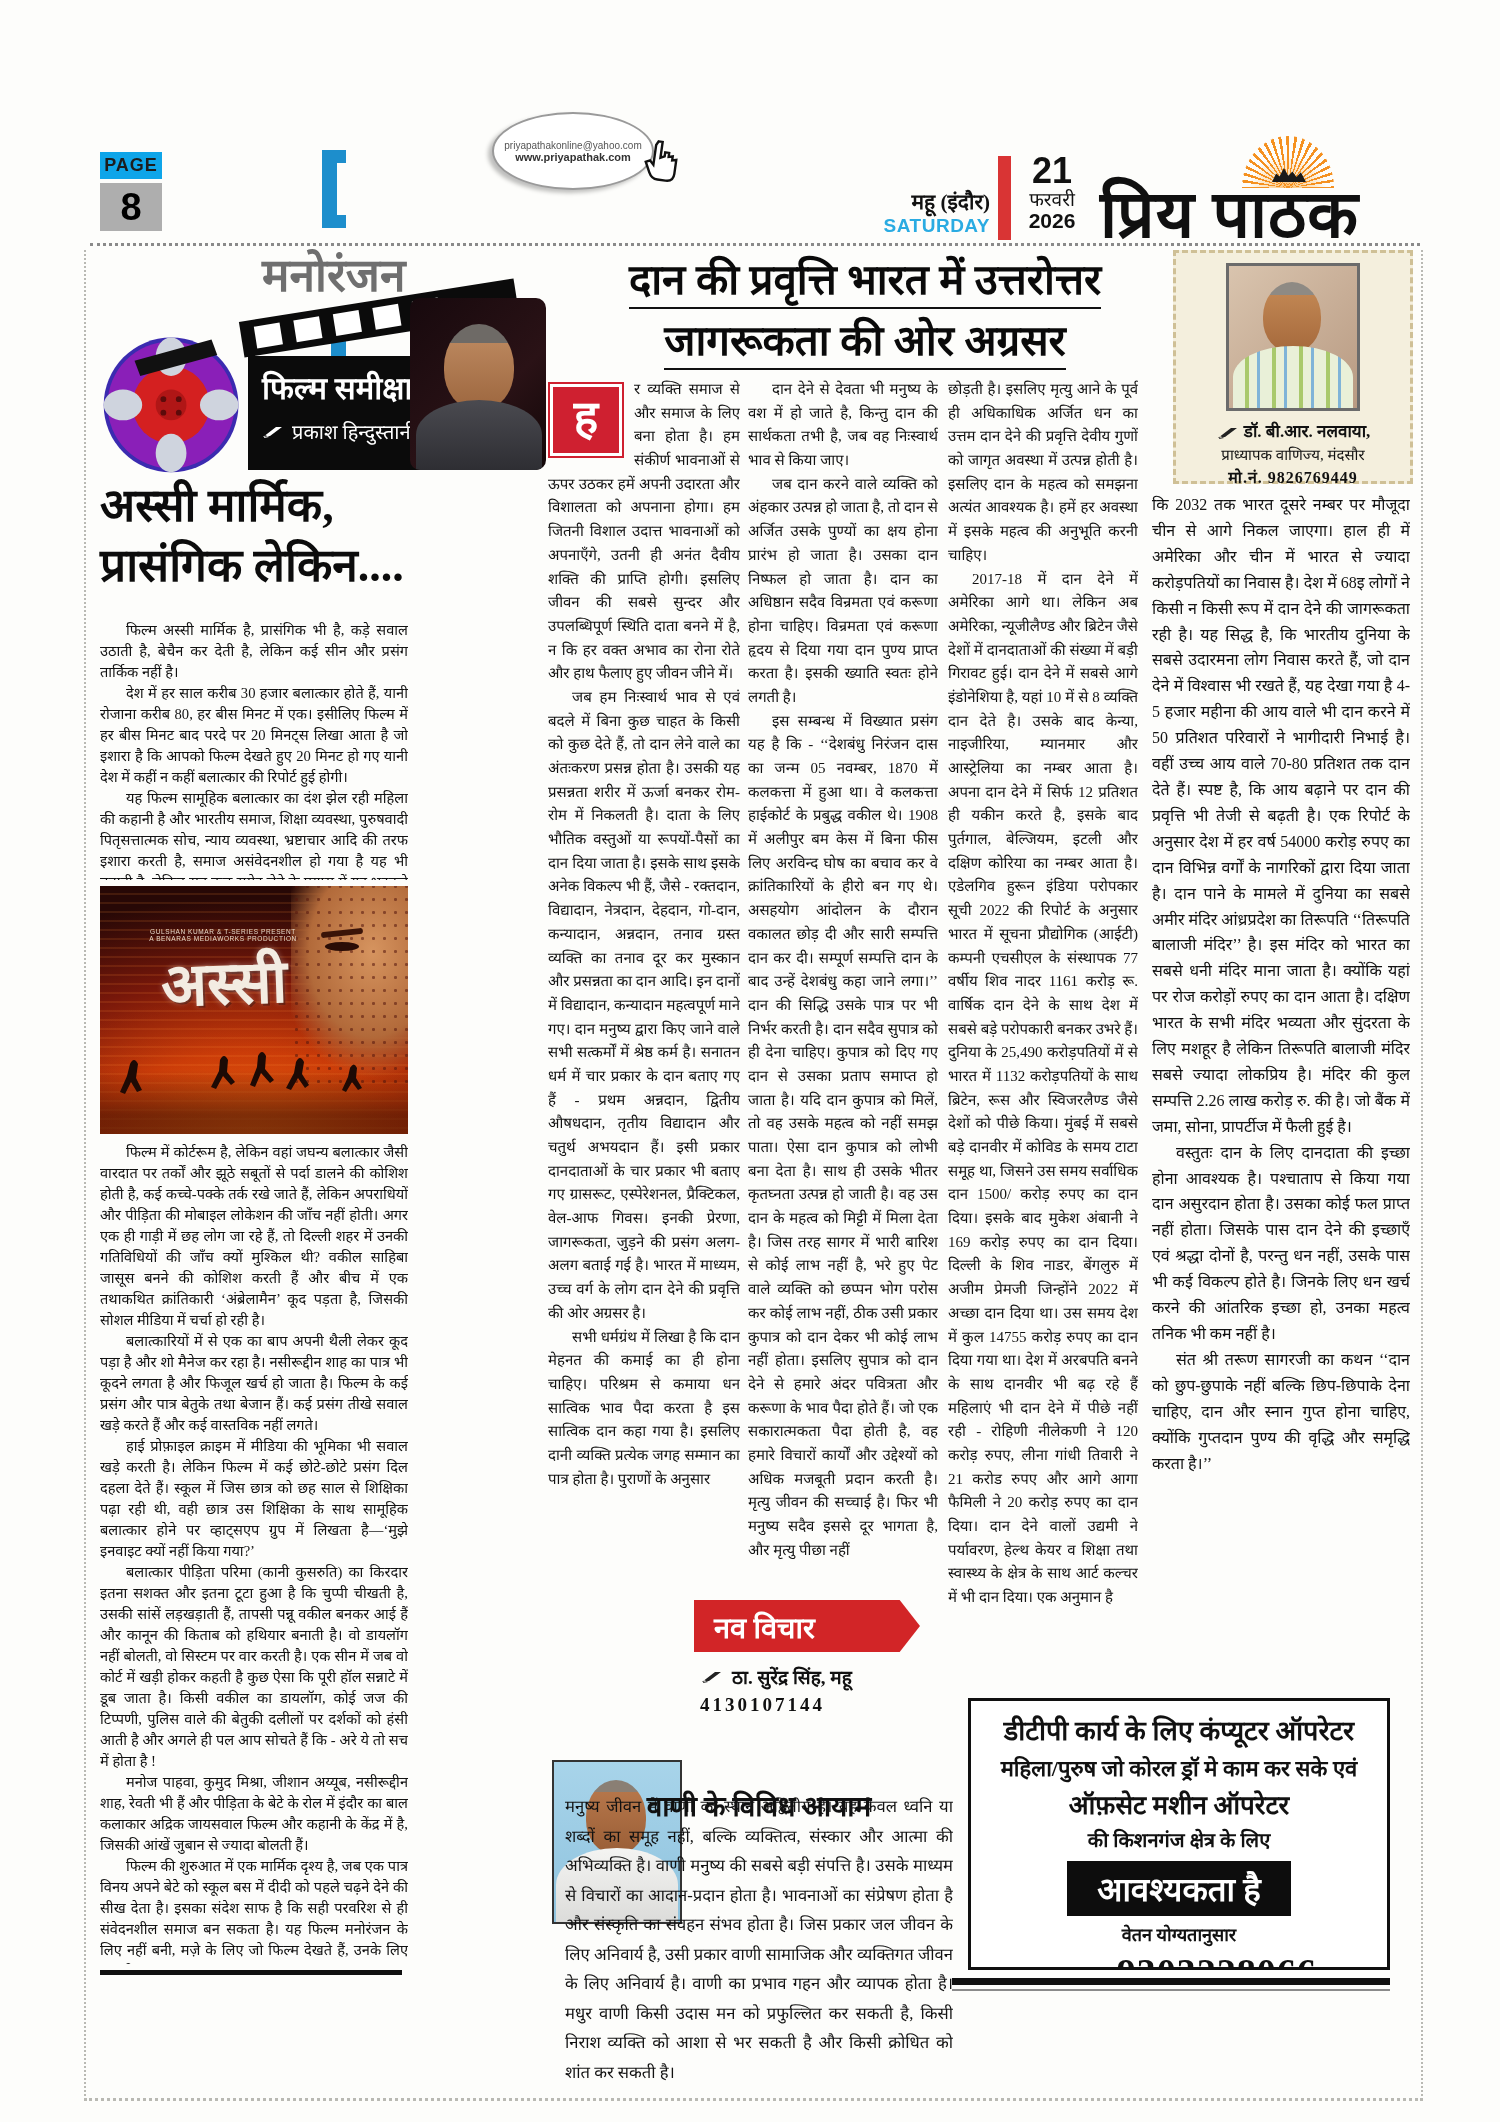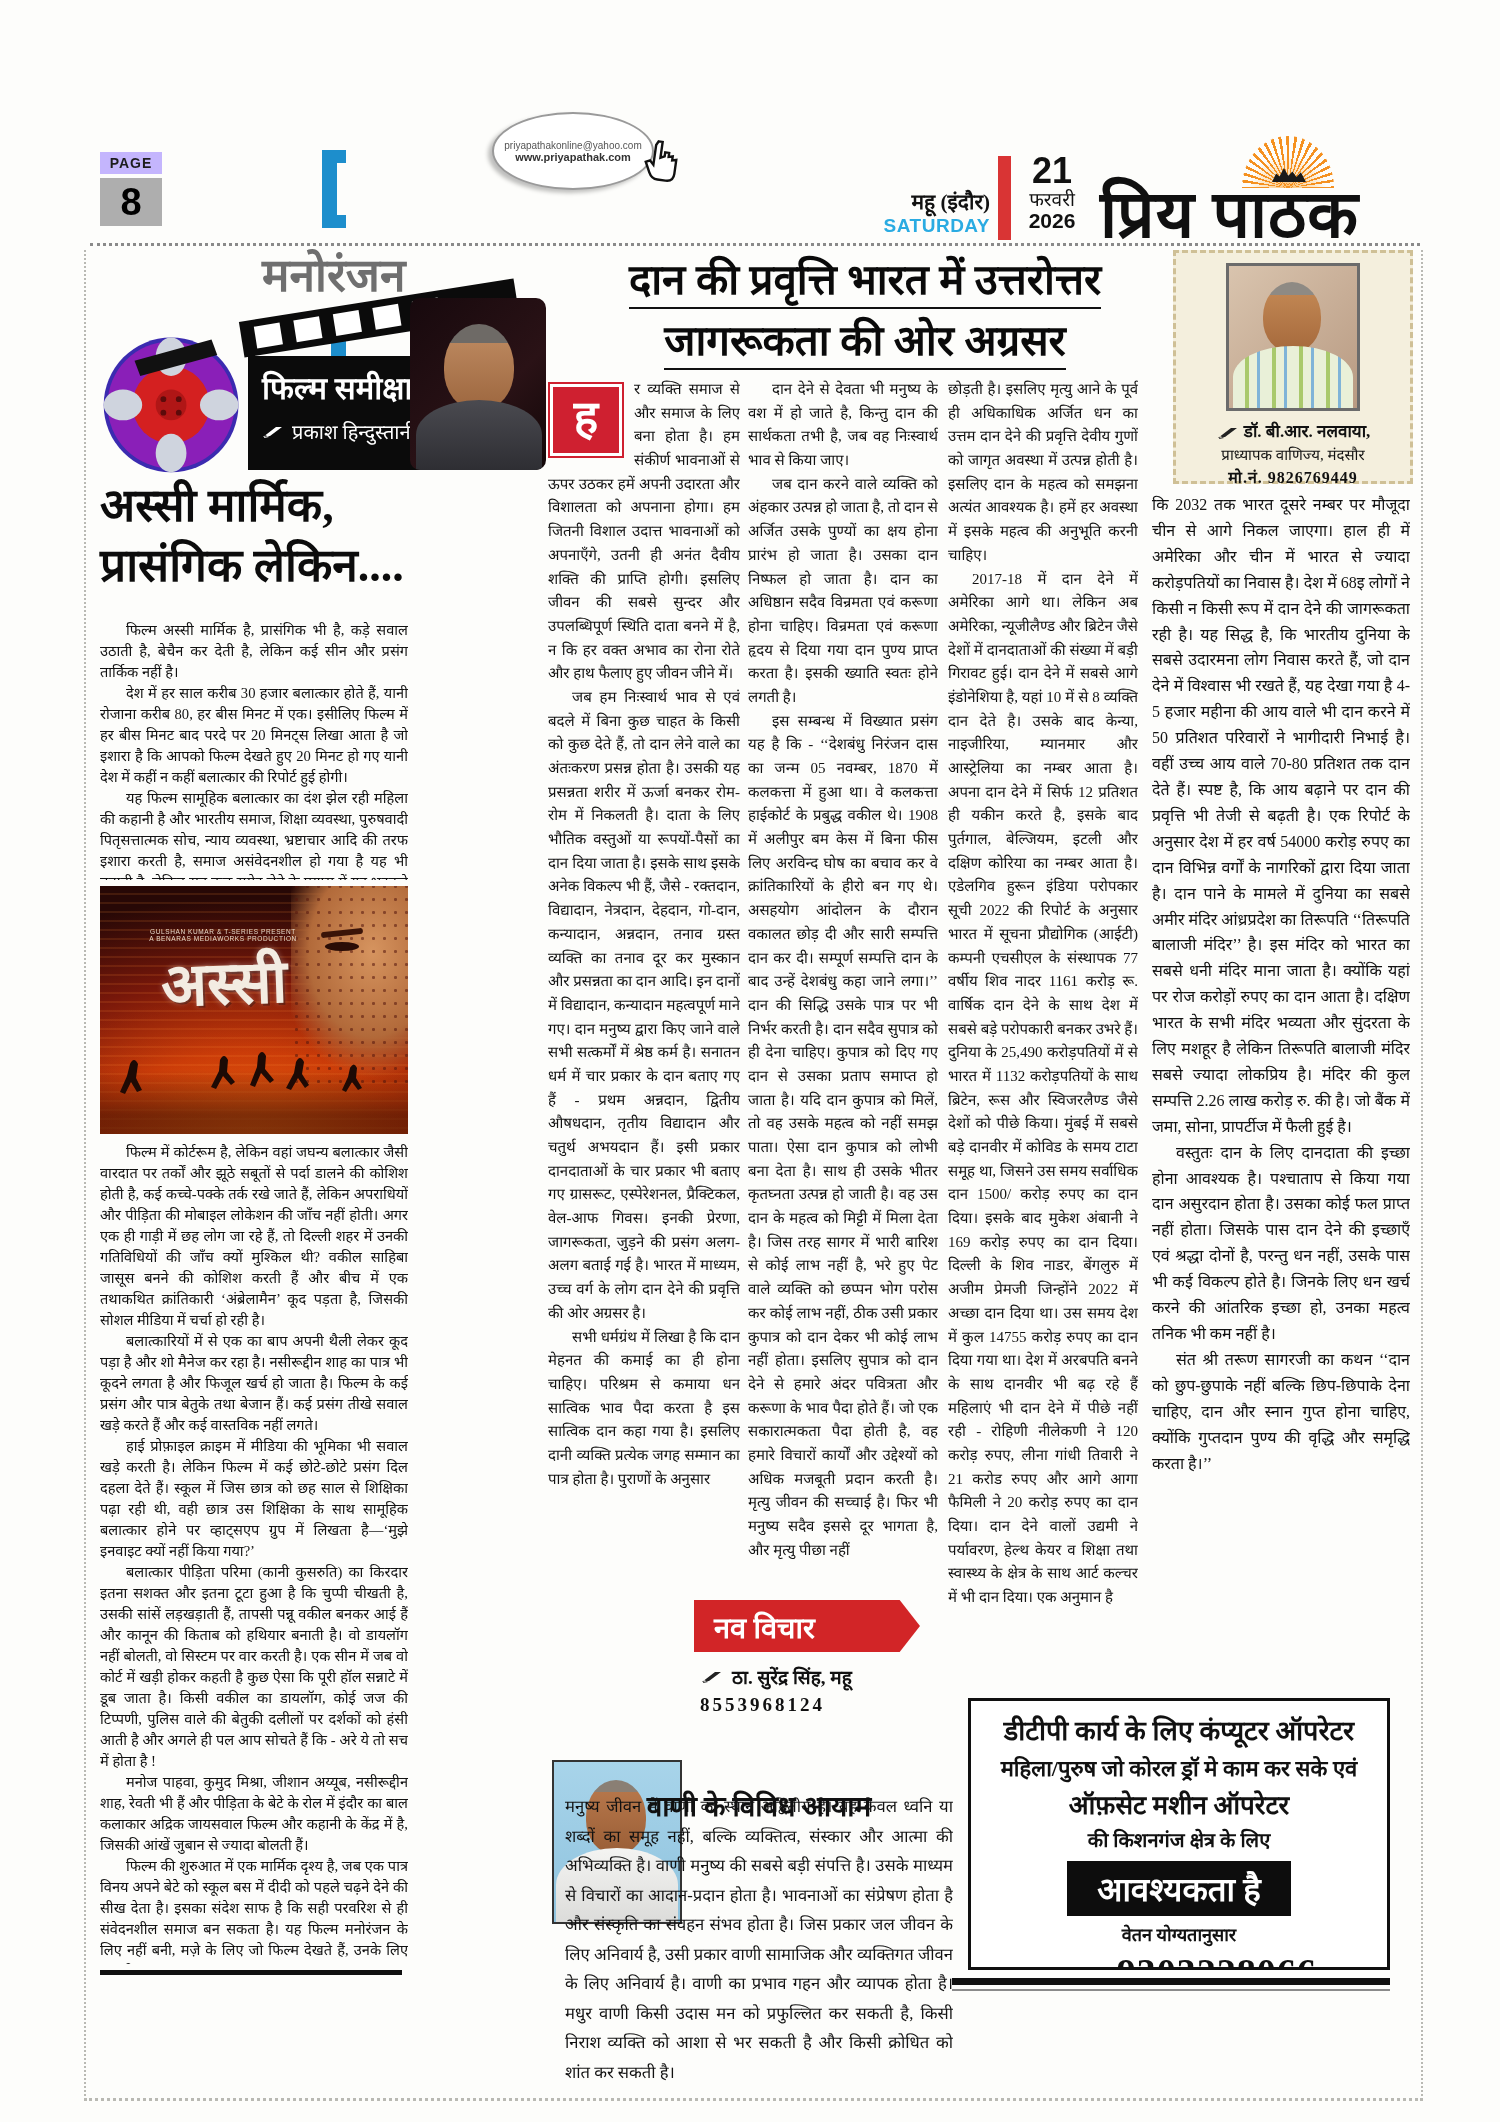--- a/index.html
+++ b/index.html
@@ -4,21 +4,21 @@
 <style>
   html,body{margin:0;padding:0;background:#e8e8e4;}
   .page{position:relative;width:1500px;height:2122px;background:#fdfdfb;margin:0 auto;
         font-family:"Liberation Serif", serif;color:#111;overflow:hidden;}
   .abs{position:absolute;}
   .sans{font-family:"Liberation Sans", sans-serif;}
   
   .dotline{border-top:3px dotted #8a8a8a;}
   .edge-v{border-left:2px dotted #b9b9b3;}
   .pagebox{width:62px;text-align:center;}
-  .pagebox .lbl{background:#c4b5fd;color:#1d1d1d;font-weight:bold;font-size:14px;letter-spacing:1px;padding:3px 0;font-family:"Liberation Sans",sans-serif;}
+  .pagebox .lbl{background:#0ea5e9;color:#1d1d1d;font-weight:bold;font-size:18px;letter-spacing:1px;padding:3px 0;font-family:"Liberation Sans",sans-serif;}
   .pagebox .num{background:#aeaeae;color:#000;font-weight:bold;font-size:38px;line-height:48px;margin-top:4px;font-family:"Liberation Sans",sans-serif;}
   .bracketrow{display:flex;align-items:center;gap:14px;}
   .bracket{width:24px;height:78px;box-sizing:border-box;}
   .bracket.l{border-left:15px solid #1d8ecc;border-top:13px solid #1d8ecc;border-bottom:13px solid #1d8ecc;}
   .bracket.r{border-right:15px solid #1d8ecc;border-top:13px solid #1d8ecc;border-bottom:13px solid #1d8ecc;}
   .sectiontxt{font-size:46px;color:#6f6f6f;font-weight:bold;}
   .oval{width:158px;height:74px;border:2px solid #9a9a9a;border-radius:50%;display:flex;flex-direction:column;
         align-items:center;justify-content:center;background:#fff;box-shadow:-4px 3px 4px rgba(0,0,0,.25);}
   .oval .e1{font-size:10px;color:#555;}
   .oval .e2{font-size:11px;color:#333;font-weight:bold;}
@@ -304,21 +304,21 @@
   <div class="abs ribbon" style="left:694px;top:1600px;width:206px;height:52px;">
     <span>नव विचार</span>
   </div>
   <div class="abs" style="left:700px;top:1664px;">
     <div class="nv-by">
       <svg class="penicon" width="24" height="14" viewBox="0 0 22 14">
           <path d="M1 12 L14 2 L20 2 L8 11 Z M2 13 L7 12 L3 10 Z" fill="#222"></path>
         </svg>
       <span>ठा. सुरेंद्र सिंह, महू</span>
     </div>
-    <div class="nv-ph">8553968124</div>
+    <div class="nv-ph">4130107144</div>
   </div>
 
   <div class="abs vani-h" style="left:565px;top:1750px;width:388px;">वाणी के विविध आयाम</div>
   <div class="abs vani-b cont-first" style="left:565px;top:1792px;width:388px;height:296px;">
       <p class="para first">मनुष्य जीवन में वाणी का स्थान अद्वितीय है। यह केवल ध्वनि या शब्दों का समूह नहीं, बल्कि व्यक्तित्व, संस्कार और आत्मा की अभिव्यक्ति है। वाणी मनुष्य की सबसे बड़ी संपत्ति है। उसके माध्यम से विचारों का आदान-प्रदान होता है। भावनाओं का संप्रेषण होता है और संस्कृति का संवहन संभव होता है। जिस प्रकार जल जीवन के लिए अनिवार्य है, उसी प्रकार वाणी सामाजिक और व्यक्तिगत जीवन के लिए अनिवार्य है। वाणी का प्रभाव गहन और व्यापक होता है। मधुर वाणी किसी उदास मन को प्रफुल्लित कर सकती है, किसी निराश व्यक्ति को आशा से भर सकती है और किसी क्रोधित को शांत कर सकती है।</p>
     </div>
 
   <div class="abs adbox" style="left:968px;top:1698px;width:422px;height:272px;">
     <div class="a1">डीटीपी कार्य के लिए कंप्यूटर ऑपरेटर</div>
     <div class="a2">महिला/पुरुष जो कोरल ड्रॉ मे काम कर सके एवं</div>

